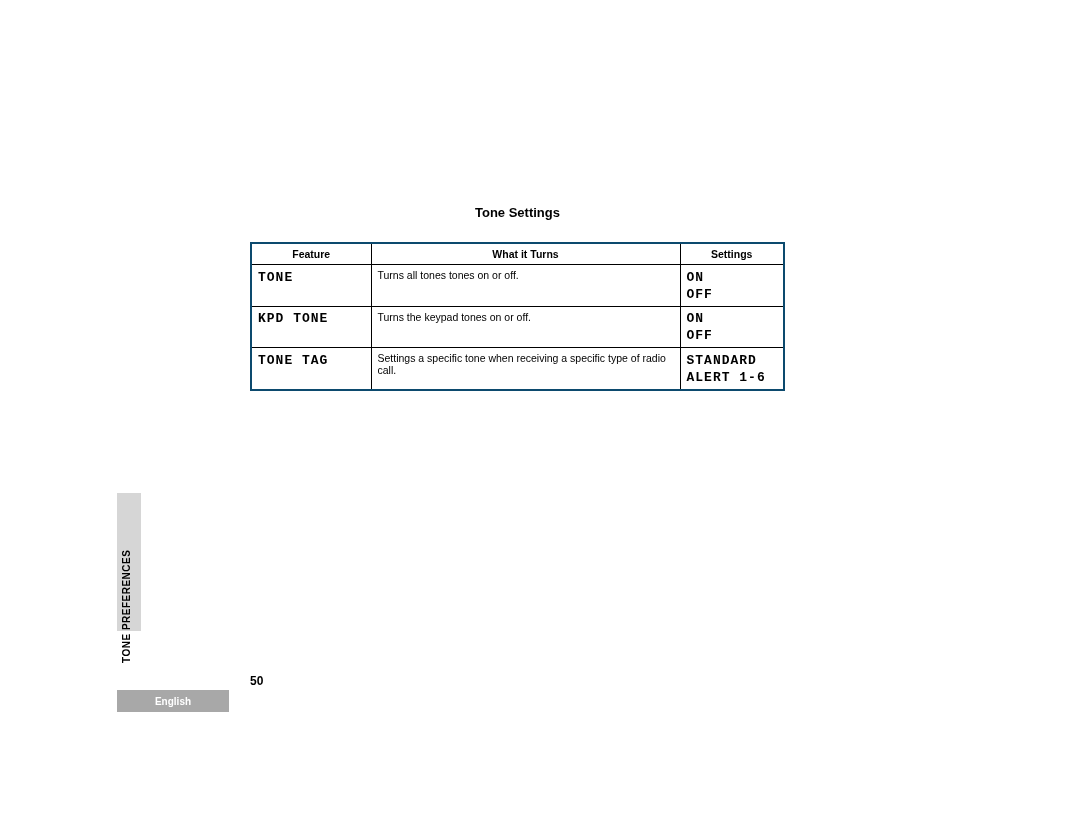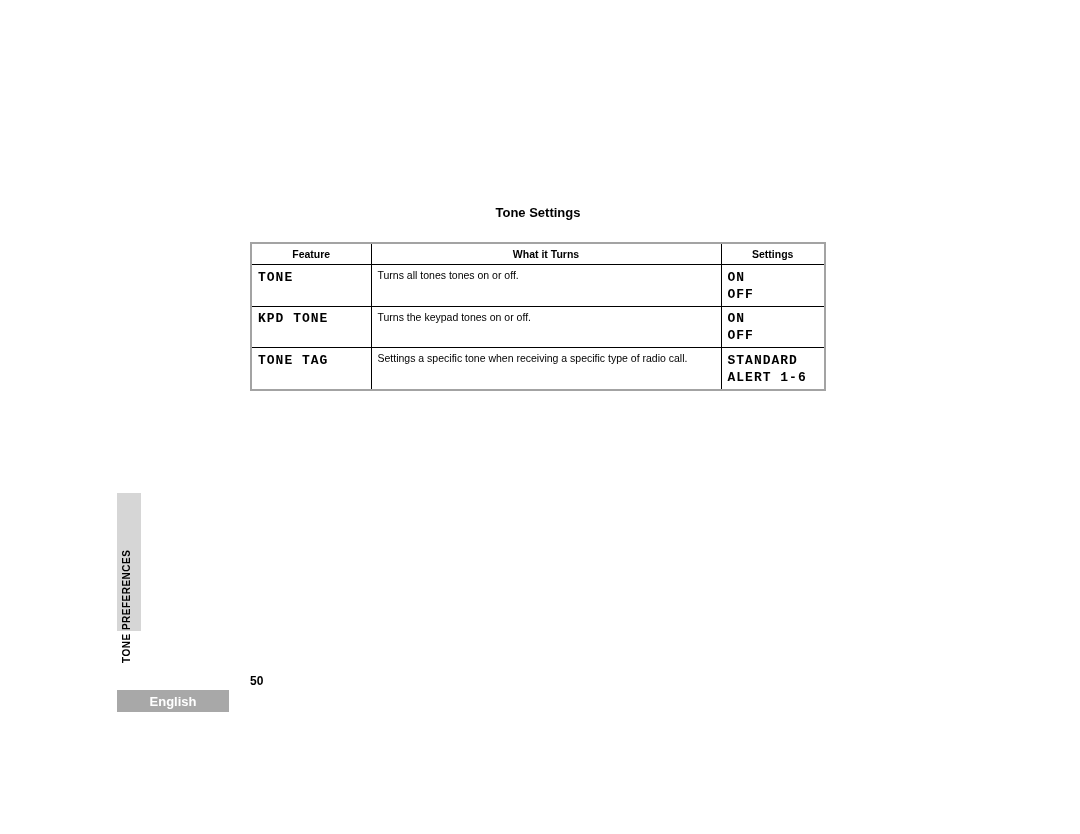--- a/index.html
+++ b/index.html
@@ -14,33 +14,33 @@
   }
   .page {
     position: relative;
     width: 1080px;
     height: 834px;
   }
   .content {
     position: absolute;
     left: 250px;
     top: 205px;
-    width: 576px;
+    width: 535px;
   }
   .title {
     text-align: center;
     font-weight: bold;
     font-size: 13px;
     margin-bottom: 6px;
   }
   table {
     border-collapse: collapse;
     width: 100%;
     font-size: 10.5px;
-    border: 2px solid #a3a3a3;
+    border: 2px solid #0c4a6e;
     margin-top: 22px;
   }
   th, td {
     border: 1px solid #000;
     padding: 4px 6px;
     text-align: left;
     vertical-align: top;
   }
   th {
     font-weight: bold;
@@ -93,21 +93,21 @@
   .lang-tab {
     position: absolute;
     left: 117px;
     top: 690px;
     width: 112px;
     height: 22px;
     background: #a8a8a8;
     display: flex;
     align-items: center;
     justify-content: center;
-    font-size: 13px;
+    font-size: 10px;
     font-weight: bold;
     color: #fff;
   }
 </style>
 </head>
 <body>
 
 <div class="page">
 
   <div class="content">

